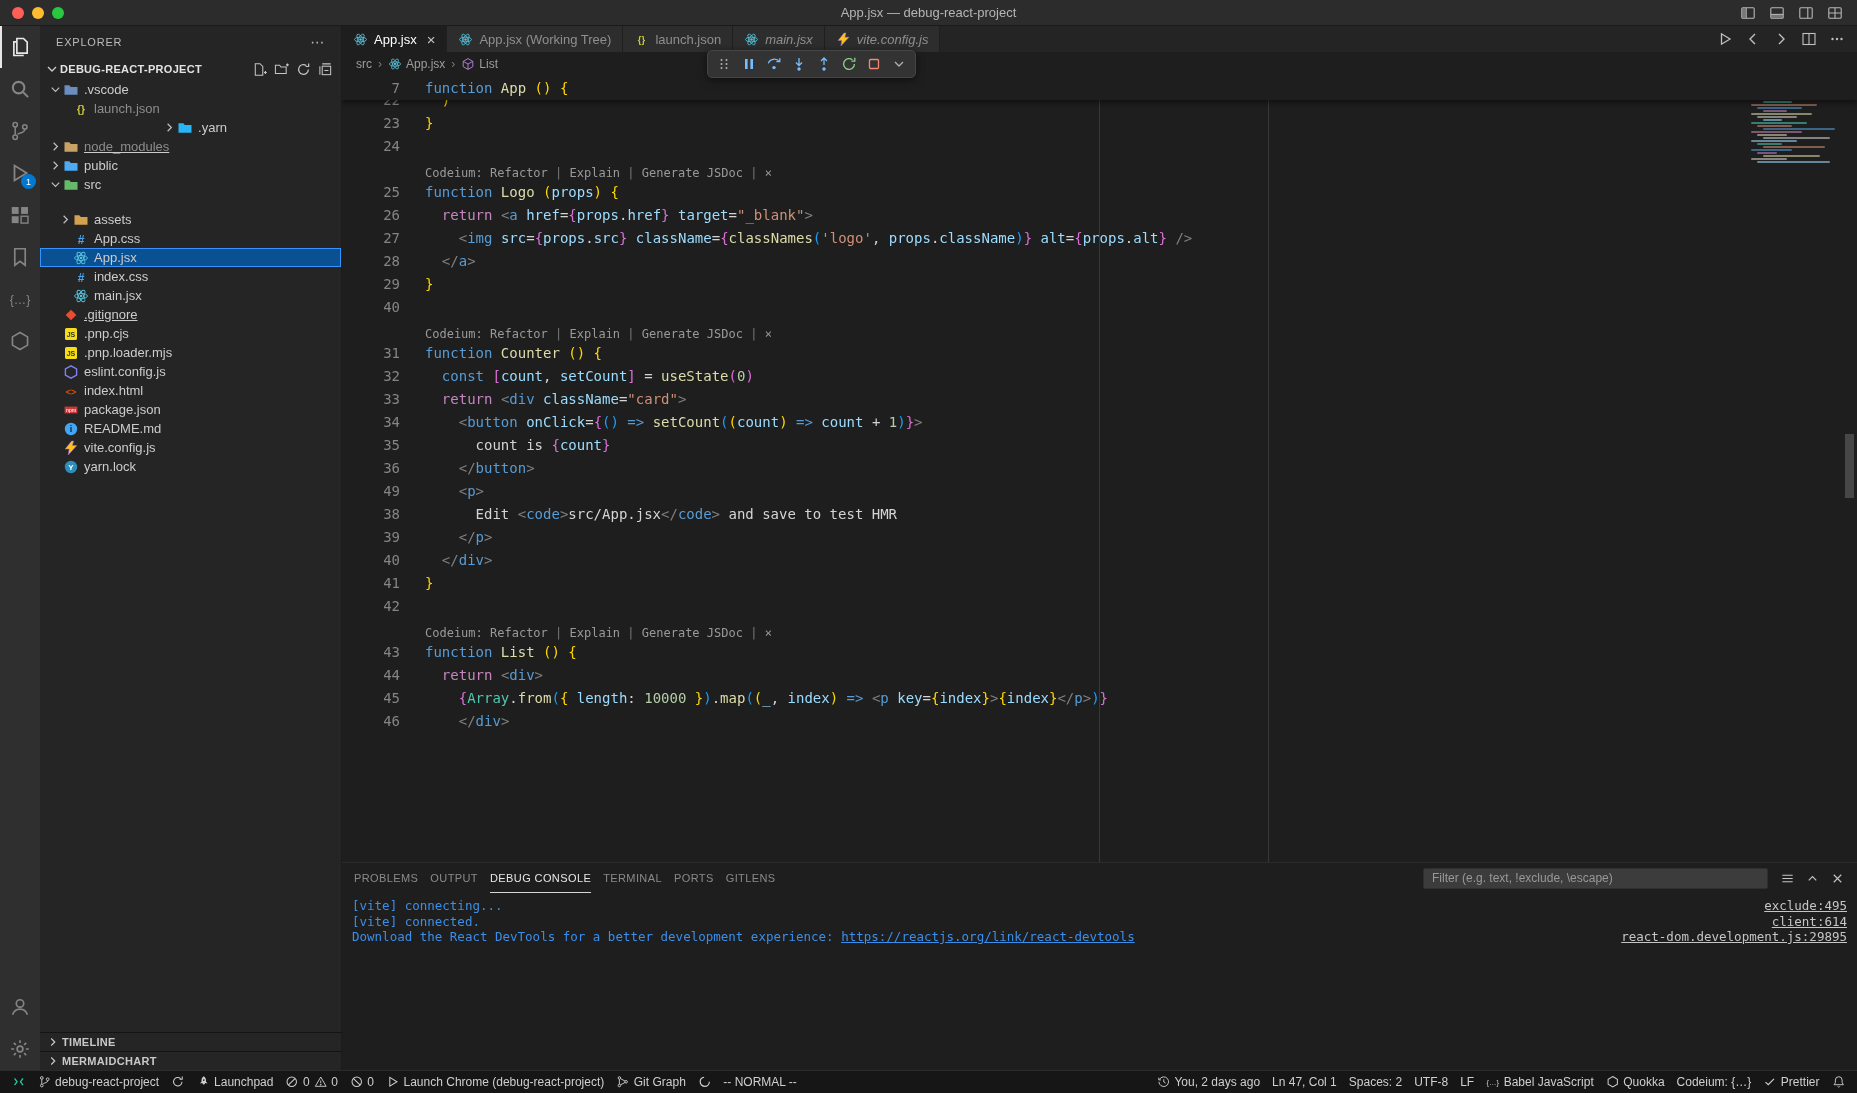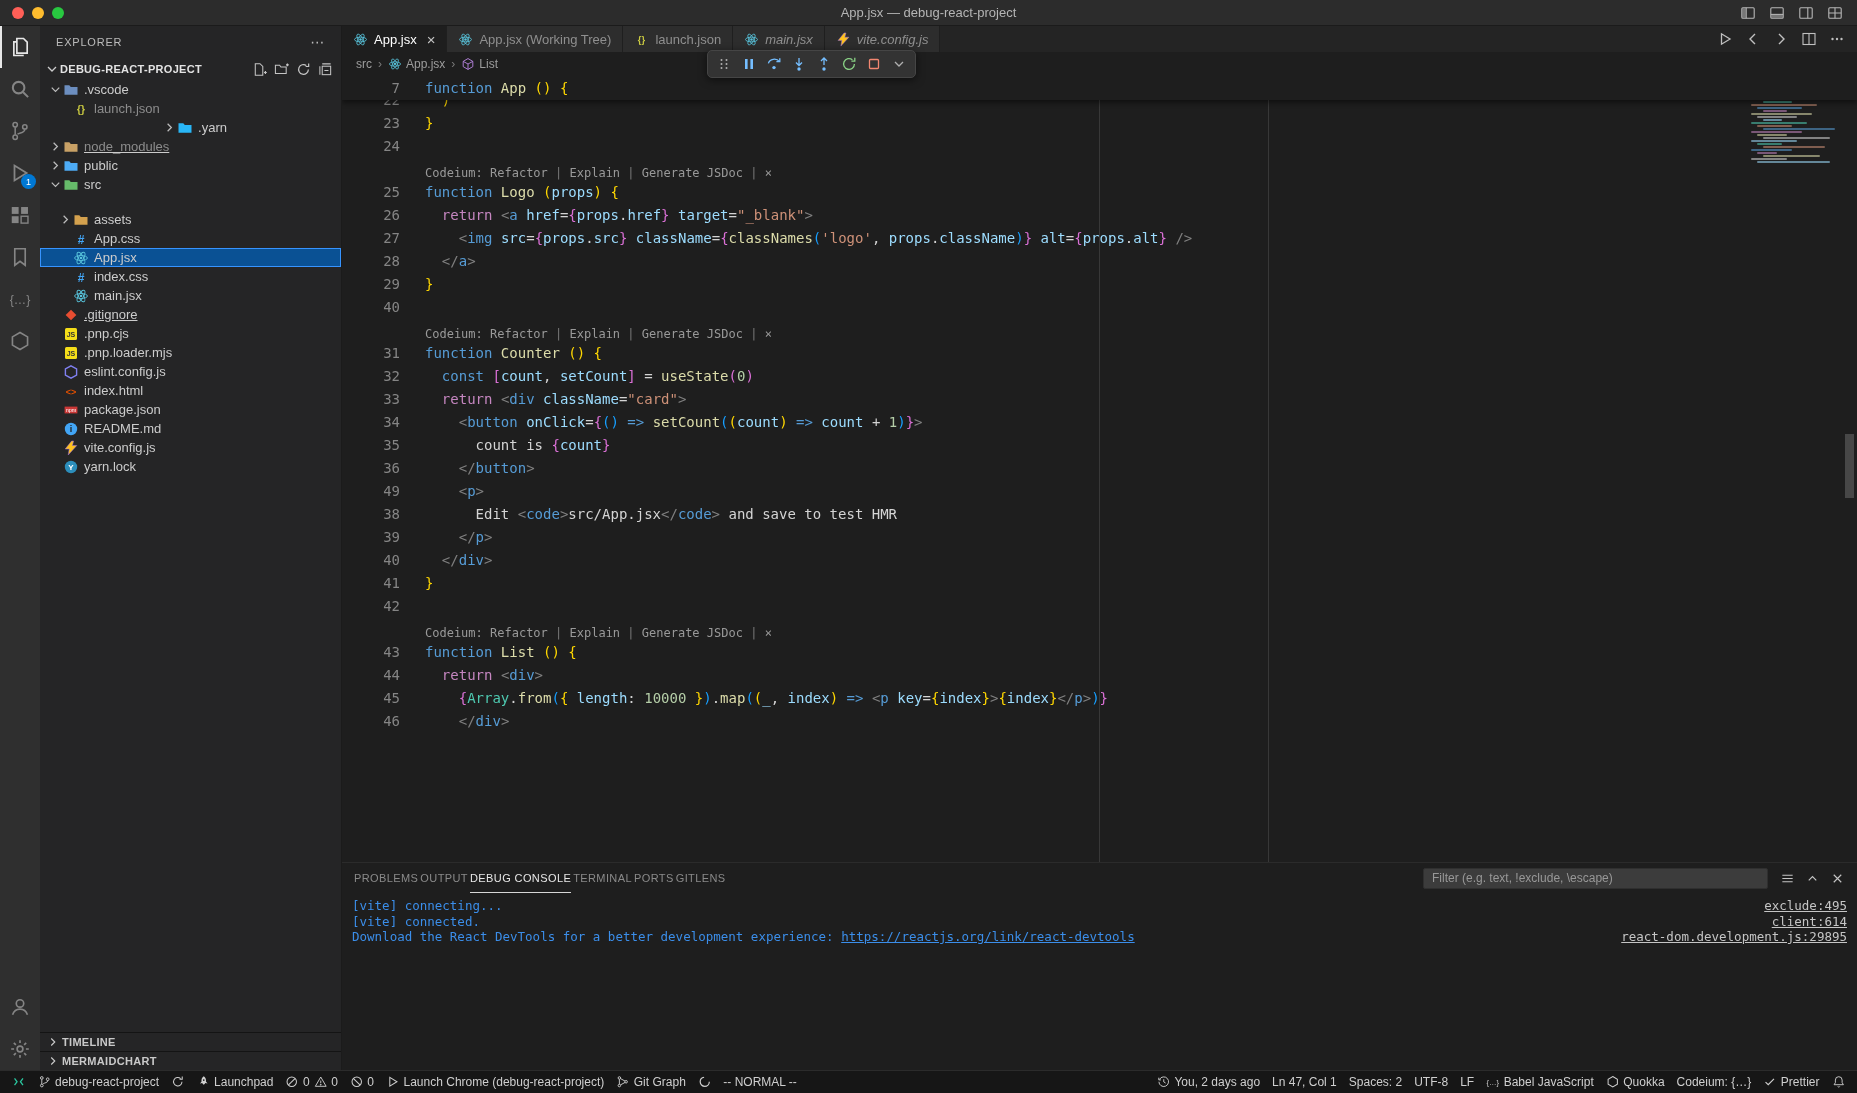--- a/index.html
+++ b/index.html
@@ -83,21 +83,21 @@
 .tk-kw{color:#569cd6}.tk-ctl{color:#c586c0}.tk-fn{color:#dcdcaa}.tk-var{color:#9cdcfe}
 .tk-str{color:#ce9178}.tk-num{color:#b5cea8}.tk-tag{color:#569cd6}.tk-ab{color:#808080}
 .tk-pl{color:#d4d4d4}.tk-b1{color:#ffd700}.tk-b2{color:#da70d6}.tk-b3{color:#179fff}.tk-cls{color:#4ec9b0}
 .minimap{position:absolute;right:14px;top:10px;width:92px;z-index:5;opacity:.85}
 .minimap div{height:2px;margin-bottom:1px;border-radius:1px;opacity:.65}
 .scroll-thumb{position:absolute;right:3px;top:358px;width:9px;height:64px;background:rgba(121,121,121,.45);z-index:6}
 
 
 .panel{height:208px;border-top:1px solid #2b2b2b;background:#1e1e1e;flex:none;display:flex;flex-direction:column}
 .panel-header{height:30px;display:flex;align-items:center;padding:0 12px;flex:none}
-.panel-tabs{display:flex;gap:2px}
+.panel-tabs{display:flex;gap:12px}
 .panel-tab{font-size:11px;letter-spacing:.4px;color:#8a8a8a;height:30px;display:flex;align-items:center;cursor:pointer;border-bottom:1px solid transparent}
 .panel-tab.active{color:#e7e7e7;border-bottom:1px solid #d7d7d7}
 .panel-filter{margin-left:auto;width:345px;height:21px;background:#3c3c3c;border:1px solid #2f2f2f;border-radius:2px;color:#bbb;font-size:12px;padding:0 8px;outline:none}
 .panel-filter::placeholder{color:#989898}
 .panel-actions{display:flex;gap:10px;margin-left:12px;color:#c5c5c5}
 .panel-actions .ic{width:15px;height:15px;cursor:pointer}
 .console{flex:1;padding:5px 10px 0 10px;font-family:"DejaVu Sans Mono",monospace;font-size:12.5px;overflow:hidden}
 .console-line{display:flex;justify-content:space-between;align-items:flex-end;line-height:15.5px;color:#3b8eea}
 .cl-link{color:#3b8eea;text-decoration:underline;cursor:pointer}
 .cl-src{color:#c5c5c5;text-decoration:underline;cursor:pointer;margin-left:20px;white-space:nowrap}

